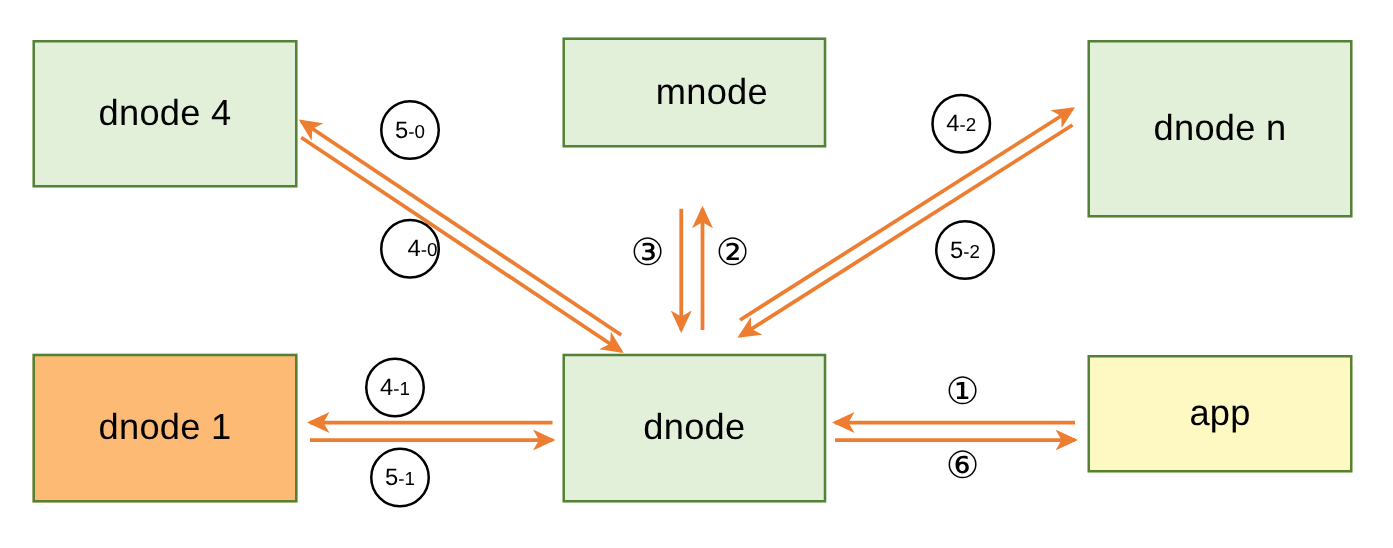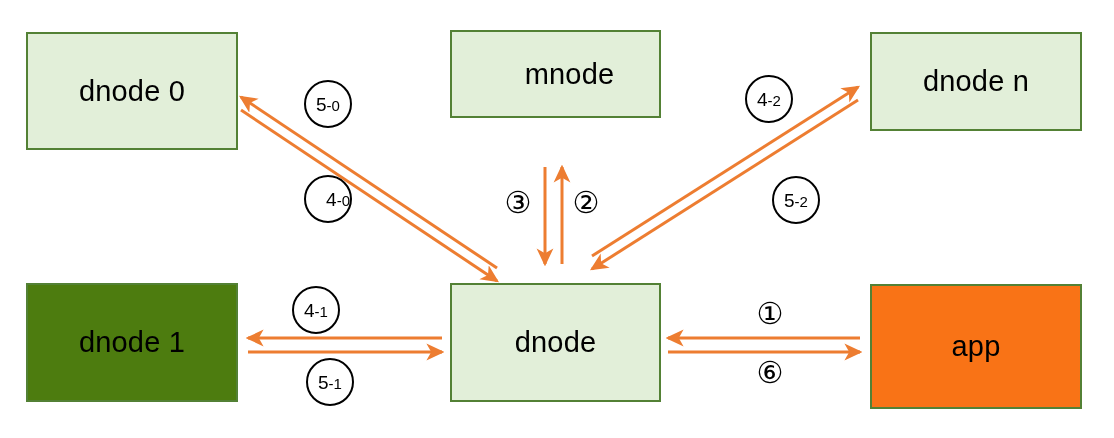--- a/index.html
+++ b/index.html
@@ -41,55 +41,55 @@
         <line x1="858" y1="100" x2="592" y2="269" stroke="#ED7D31" stroke-width="3" marker-end="url(#arrowhead)"></line>
         <line x1="442" y1="338" x2="248" y2="338" stroke="#ED7D31" stroke-width="3" marker-end="url(#arrowhead)"></line>
         <line x1="248" y1="352" x2="442" y2="352" stroke="#ED7D31" stroke-width="3" marker-end="url(#arrowhead)"></line>
         <line x1="860" y1="338" x2="668" y2="338" stroke="#ED7D31" stroke-width="3" marker-end="url(#arrowhead)"></line>
         <line x1="668" y1="352" x2="860" y2="352" stroke="#ED7D31" stroke-width="3" marker-end="url(#arrowhead)"></line>
       </g>
   </svg>
 
   <div id="nodes-group">
       <div class="node-box" style="left: 26px; top: 32px; width: 212px; height: 118px; background: rgb(226, 239, 217); border-color: rgb(83, 129, 53);">
-        <div class="node-label">dnode 0</div>
+        <div class="node-label">dnode 4</div>
       </div>
       <div class="node-box" style="left: 450px; top: 30px; width: 211px; height: 88px; background: rgb(226, 239, 217); border-color: rgb(83, 129, 53); padding-left: 28px;">
         <div class="node-label">mnode</div>
       </div>
-      <div class="node-box" style="left: 870px; top: 32px; width: 212px; height: 99px; background: rgb(226, 239, 217); border-color: rgb(83, 129, 53);">
+      <div class="node-box" style="left: 870px; top: 32px; width: 212px; height: 142px; background: rgb(226, 239, 217); border-color: rgb(83, 129, 53);">
         <div class="node-label">dnode n</div>
       </div>
-      <div class="node-box" style="left: 26px; top: 283px; width: 212px; height: 119px; background: #4d7c0f; border-color: rgb(83, 129, 53);">
+      <div class="node-box" style="left: 26px; top: 283px; width: 212px; height: 119px; background: #fdba74; border-color: rgb(83, 129, 53);">
         <div class="node-label">dnode 1</div>
       </div>
       <div class="node-box" style="left: 450px; top: 283px; width: 211px; height: 119px; background: rgb(226, 239, 217); border-color: rgb(83, 129, 53);">
         <div class="node-label">dnode</div>
       </div>
-      <div class="node-box" style="left: 870px; top: 284px; width: 212px; height: 125px; background: #f97316; border-color: rgb(83, 129, 53);">
+      <div class="node-box" style="left: 870px; top: 284px; width: 212px; height: 94px; background: #fef9c3; border-color: rgb(83, 129, 53);">
         <div class="node-label">app</div>
       </div>
     </div>
   <div id="labels-group">
       <div class="step-circle" style="left: 304px; top: 80px; border-color: rgb(0, 0, 0);">
         <span><b style="font-weight: normal;">5</b><i class="sub" style="font-style: normal;">-0</i></span>
       </div>
       <div class="step-circle" style="left: 304px; top: 175px; border-color: rgb(0, 0, 0); justify-content: flex-end;">
         <span><b style="font-weight: normal;">4</b><i class="sub" style="font-style: normal;">-0</i></span>
       </div>
       <div class="step-circle" style="left: 745px; top: 75px; border-color: rgb(0, 0, 0);">
         <span><b style="font-weight: normal;">4</b><i class="sub" style="font-style: normal;">-2</i></span>
       </div>
-      <div class="step-circle" style="left: 772px; top: 176px; border-color: rgb(0, 0, 0);">
+      <div class="step-circle" style="left: 748px; top: 176px; border-color: rgb(0, 0, 0);">
         <span><b style="font-weight: normal;">5</b><i class="sub" style="font-style: normal;">-2</i></span>
       </div>
       <div class="step-circle" style="left: 292px; top: 286px; border-color: rgb(0, 0, 0);">
         <span><b style="font-weight: normal;">4</b><i class="sub" style="font-style: normal;">-1</i></span>
       </div>
-      <div class="step-circle" style="left: 306px; top: 358px; border-color: rgb(0, 0, 0);">
+      <div class="step-circle" style="left: 296px; top: 358px; border-color: rgb(0, 0, 0);">
         <span><b style="font-weight: normal;">5</b><i class="sub" style="font-style: normal;">-1</i></span>
       </div>
       <div class="glyph-circle" style="left: 498px; top: 183px; width: 40px; height: 40px;">
         <span>③</span>
       </div>
       <div class="glyph-circle" style="left: 566px; top: 183px; width: 40px; height: 40px;">
         <span>②</span>
       </div>
       <div class="glyph-circle" style="left: 750px; top: 294px; width: 40px; height: 40px;">
         <span>①</span>

